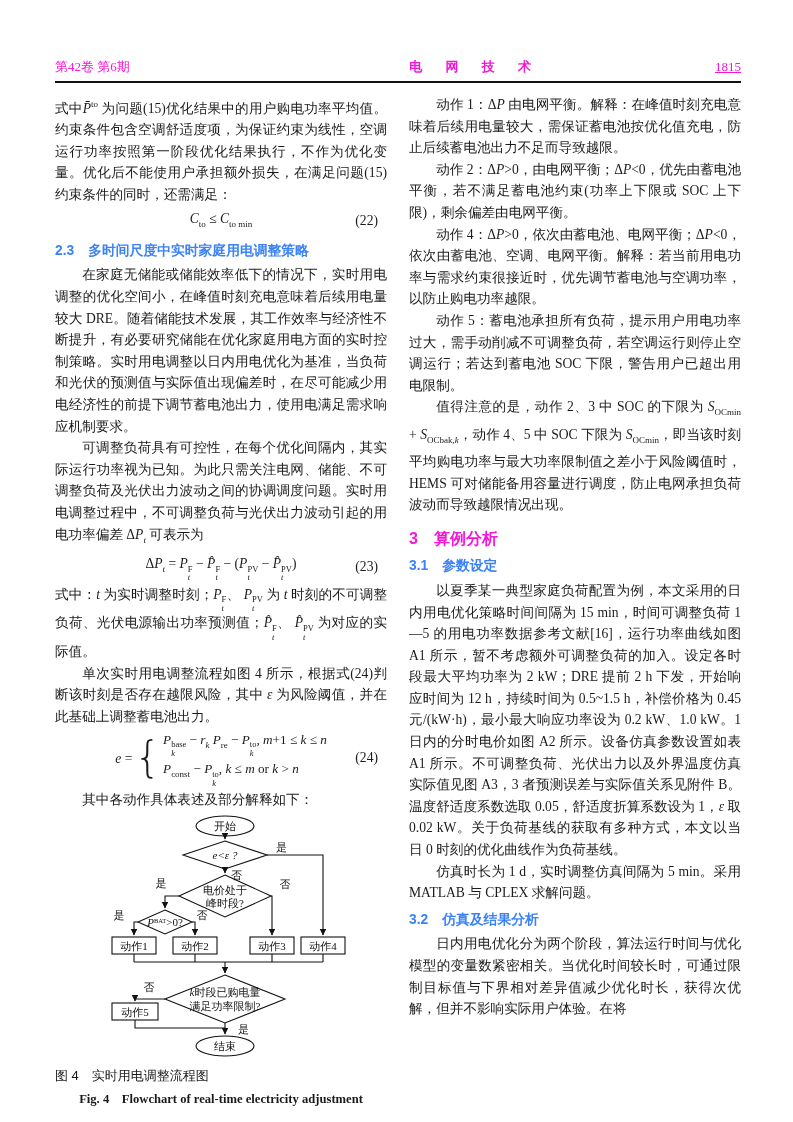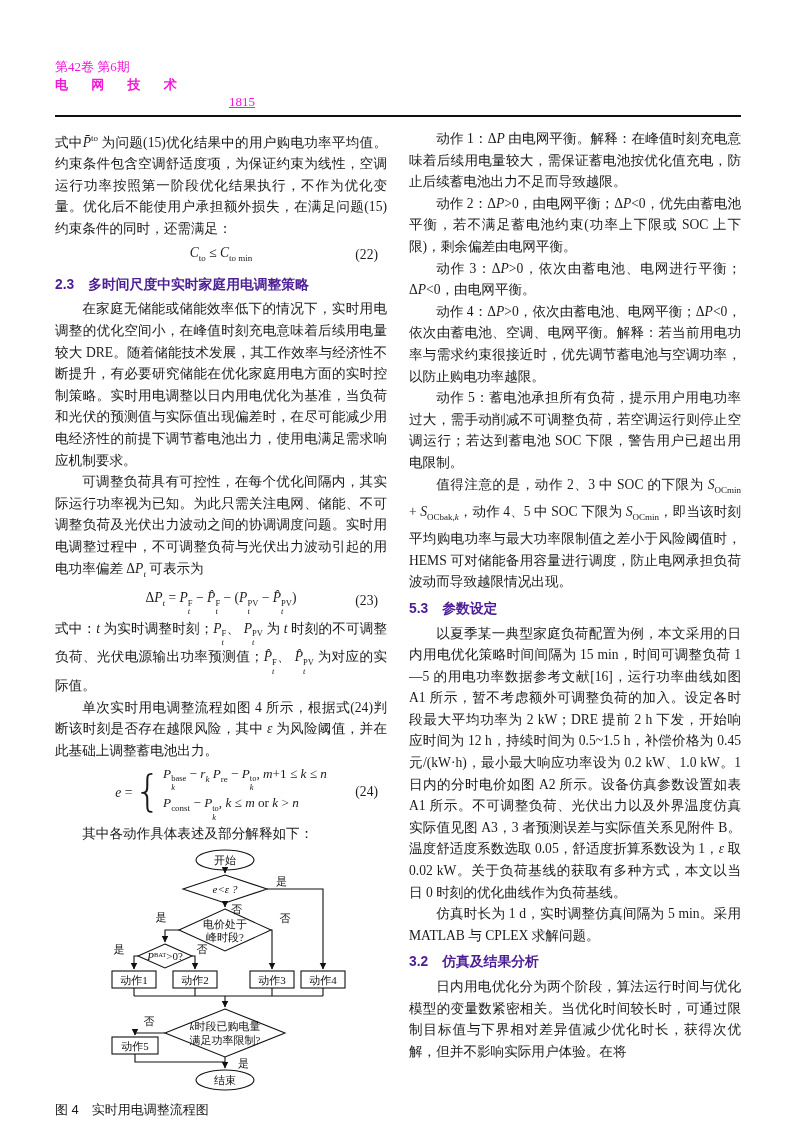--- a/index.html
+++ b/index.html
@@ -7,41 +7,41 @@
   body {
     width:793px; height:1122px; position:relative; overflow:hidden;
     font-family:"Liberation Serif","DejaVu Serif",serif;
     color:#1a1a1a;
   }
   .page { position:absolute; left:55px; top:58px; width:686px; }
 
   
   .hdr {
     display:flex; align-items:baseline; color:#f318d6;
-    font-size:13px; padding-bottom:5px; border-bottom:2px solid #111;flex-direction:column;
+    font-size:13px; padding-bottom:5px; border-bottom:2px solid #111;
   }
   .hdr .vol { width:200px; text-align:left; }
   .hdr .jr  { flex:1; text-align:right; letter-spacing:10px; font-weight:bold; }
   .hdr .pg  { width:200px; text-align:right;text-decoration:underline; }
 
   
   .cols { display:flex; gap:22px; margin-top:11px; }
   .col  { width:332px; font-size:13.6px; line-height:21.6px; text-align:justify; }
 
   .p      { text-indent:2em; }
   .noind  { text-indent:0; }
   i, .mi  { font-style:italic; }
   sub, sup{ font-size:9px; }
 
   
   .stk { display:inline-flex; flex-direction:column; vertical-align:-0.45em;
          font-size:8.5px; line-height:8.5px; text-align:left; font-style:normal; }
 
   
-  .h2 { color:#4c1d95; font-weight:bold; font-size:13.8px;
+  .h2 { color:#3b82f6; font-weight:bold; font-size:13.8px;
         font-family:"Liberation Sans","DejaVu Sans",sans-serif;
         margin:5px 0 3px; text-align:left; }
   .h2 .no { margin-right:14px; }
   .h1 { color:#f318d6; font-weight:bold; font-size:16px;
         font-family:"Liberation Sans","DejaVu Sans",sans-serif;
         margin:12px 0 6px; text-align:left; }
   .h1 .no { margin-right:16px; }
 
   
   .eqrow { position:relative; display:flex; align-items:center; justify-content:center;
@@ -213,28 +213,30 @@
         <text x="170" y="235" text-anchor="middle">结束</text>
       </svg>
 
       <div class="cap-zh">图 4　实时用电调整流程图</div>
       <div class="cap-en">Fig. 4　Flowchart of real-time electricity adjustment</div>
     </div>
 
     <div class="col">
       <div class="p">动作 1：Δ<i>P</i> 由电网平衡。解释：在峰值时刻充电意味着后续用电量较大，需保证蓄电池按优化值充电，防止后续蓄电池出力不足而导致越限。</div>
       <div class="p">动作 2：Δ<i>P</i>&gt;0，由电网平衡；Δ<i>P</i>&lt;0，优先由蓄电池平衡，若不满足蓄电池约束(功率上下限或 SOC 上下限)，剩余偏差由电网平衡。</div>
-      <div class="p">动作 3：Δ<i>P</i>&gt;0，依次由蓄电池、电网进行平衡；Δ<i>P</i>&lt;0，由电网平衡。</div>
       <div class="p">动作 4：Δ<i>P</i>&gt;0，依次由蓄电池、电网平衡；Δ<i>P</i>&lt;0，依次由蓄电池、空调、电网平衡。解释：若当前用电功率与需求约束很接近时，优先调节蓄电池与空调功率，以防止购电功率越限。</div>
       <div class="p">动作 5：蓄电池承担所有负荷，提示用户用电功率过大，需手动削减不可调整负荷，若空调运行则停止空调运行；若达到蓄电池 SOC 下限，警告用户已超出用电限制。</div>
       <div class="p">值得注意的是，动作 2、3 中 SOC 的下限为 <i>S</i><sub>OCmin</sub> + <i>S</i><sub>OCbak,<i>k</i></sub>，动作 4、5 中 SOC 下限为 <i>S</i><sub>OCmin</sub>，即当该时刻平均购电功率与最大功率限制值之差小于风险阈值时，HEMS 可对储能备用容量进行调度，防止电网承担负荷波动而导致越限情况出现。</div>
 
+      <div class="h1">
+        <span class="no">3</span><span>算例分析</span>
+      </div>
 
       <div class="h2">
-        <span class="no">5.3</span><span>参数设定</span>
+        <span class="no">3.1</span><span>参数设定</span>
       </div>
 
       <div class="p">以夏季某一典型家庭负荷配置为例，本文采用的日内用电优化策略时间间隔为 15 min，时间可调整负荷 1—5 的用电功率数据参考文献[16]，运行功率曲线如图 A1 所示，暂不考虑额外可调整负荷的加入。设定各时段最大平均功率为 2 kW；DRE 提前 2 h 下发，开始响应时间为 12 h，持续时间为 0.5~1.5 h，补偿价格为 0.45 元/(kW·h)，最小最大响应功率设为 0.2 kW、1.0 kW。1 日内的分时电价如图 A2 所示。设备仿真参数设置如表 A1 所示。不可调整负荷、光伏出力以及外界温度仿真实际值见图 A3，3 者预测误差与实际值关系见附件 B。温度舒适度系数选取 0.05，舒适度折算系数设为 1，<i>ε</i> 取 0.02 kW。关于负荷基线的获取有多种方式，本文以当日 0 时刻的优化曲线作为负荷基线。</div>
       <div class="p">仿真时长为 1 d，实时调整仿真间隔为 5 min。采用 MATLAB 与 CPLEX 求解问题。</div>
 
       <div class="h2">
         <span class="no">3.2</span><span>仿真及结果分析</span>
       </div>
 
       <div class="p">日内用电优化分为两个阶段，算法运行时间与优化模型的变量数紧密相关。当优化时间较长时，可通过限制目标值与下界相对差异值减少优化时长，获得次优解，但并不影响实际用户体验。在将</div>

